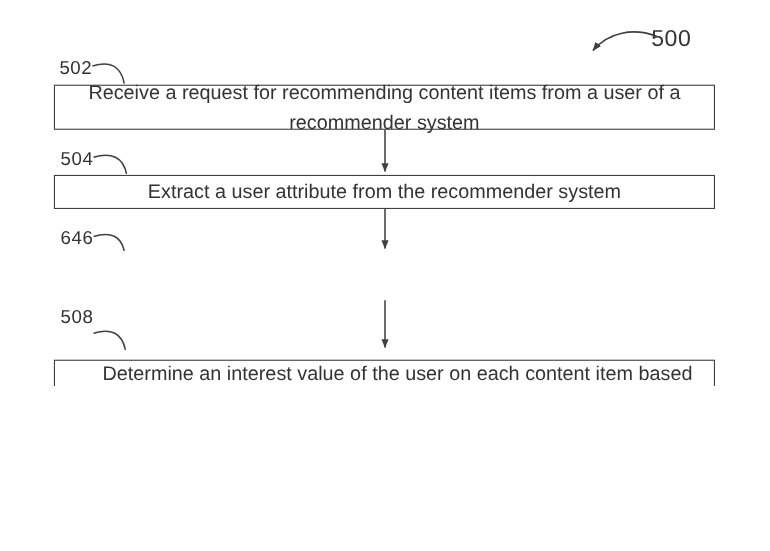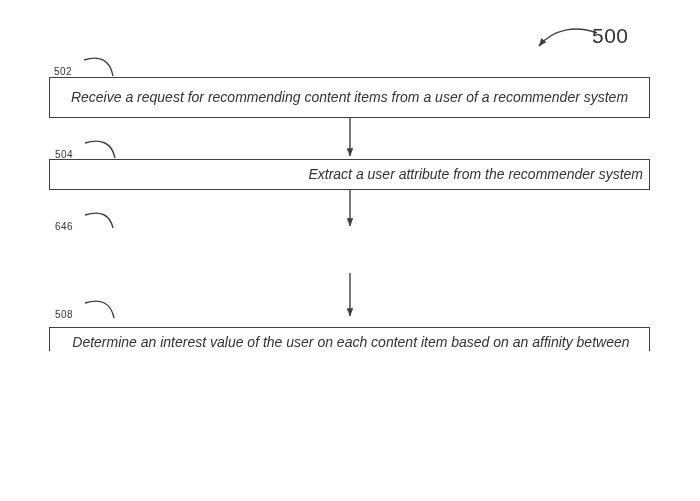--- a/index.html
+++ b/index.html
@@ -38,53 +38,51 @@
     position: absolute;
     left: 592px;
     top: 24px;
     font-size: 21px;
     letter-spacing: 0.5px;
     color: var(--text, #333);
   }
 
   .step-label {
     position: absolute;
-    font-size: 10px;
+    font-size: 17px;
     color: var(--text, #333);
     letter-spacing: 0.5px;
-    margin-top: 14px;
   }
 
   .step-box {
     position: absolute;
     left: 49px;
     width: 601px;
     border: 1.5px solid var(--line, #404040);
     background: var(--background, #fff);
     display: flex;
     align-items: center;
     justify-content: center;
     text-align: center;
     color: var(--text, #333);
-    font-size: 14px;
+    font-size: 18px;
     line-height: 1.45;
-    padding: 0 6px;
-    font-style: italic;
+    padding: 0 18px;
   }
   .step-box .box-text { display: block; }
   .step-box .box-text.narrow { max-width: 560px; }
 
   .lbl-502 { left: 54px;  top: 52px; }
   .lbl-504 { left: 55px;  top: 135px; }
   .lbl-506 { left: 55px;  top: 207px; }
-  .lbl-508 { left: 55px;  top: 295px; }
+  .lbl-508 { left: 55px;  top: 279px; }
   .lbl-510 { left: 55px;  top: 380px; }
 
   .box-502 { top: 77px;  height: 41px; }
-  .box-504 { top: 159px; height: 31px; justify-content: flex-end; }
+  .box-504 { top: 159px; height: 31px; }
   .box-506 { top: 229px; height: 44px; }
   .box-508 { top: 327px; height: 51px; text-align: right; }
   .box-510 { top: 414px; height: 41px; }
 </style>
 </head>
 <body>
 
 <div class="figure">
 
   <svg class="connectors" width="700" height="501" viewBox="0 0 700 501" xmlns="http://www.w3.org/2000/svg">

